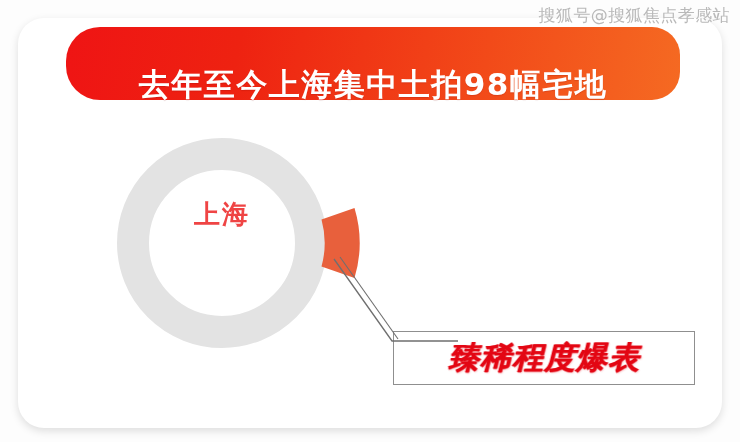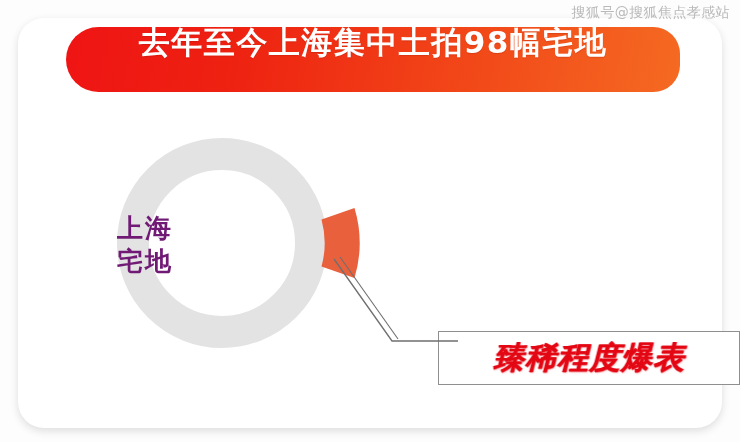--- a/index.html
+++ b/index.html
@@ -33,42 +33,42 @@
     background: #ffffff;
     border-radius: 26px;
     box-shadow: 0 3px 9px rgba(0,0,0,0.13);
   }
 
   
   .watermark {
     position: absolute;
     right: 10px;
     top: 4px;
-    font-size: 14px;
+    font-size: 17px;
     color: #b9b9b9;
     letter-spacing: 0.4px;
     white-space: nowrap;
     z-index: 40;
     font-family: "DejaVu Sans", "Liberation Sans", sans-serif;
   }
 
   
   .banner {
     position: absolute;
     left: 66px;
     top: 27px;
     width: 614px;
-    height: 65px;
+    height: 73px;
     background: linear-gradient(100deg, #ef1414 0%, #ee2211 28%, #f24a19 68%, #f56a22 100%);
     border-top-left-radius: 34px;
     border-bottom-left-radius: 34px;
     border-top-right-radius: 28px;
     border-bottom-right-radius: 28px;
     display: flex;
-    align-items: flex-start;
+    align-items: flex-end;
     justify-content: center;
   }
   .banner-text {
     color: #ffffff;
     font-size: 31px;
     font-weight: bold;
     letter-spacing: 1.5px;
     line-height: 1;
     white-space: nowrap;
     text-shadow: 0 1px 1px rgba(120,0,0,0.18);
@@ -80,25 +80,26 @@
     left: 105px;
     top: 126px;
     width: 300px;
     height: 250px;
   }
   .donut-svg { display: block; }
 
   .donut-center-label {
     position: absolute;
     left: 117px;
-    top: 212px;
+    top: 198px;
     width: 210px;
+    text-align: center;
     font-size: 26px;
     font-weight: bold;
-    color: #701a75;
+    color: #ef4444;
     line-height: 1.28;
     letter-spacing: 2px;
   }
   .donut-center-label > div { white-space: nowrap; }
 
   
   .right-text {
     position: absolute;
     left: 404px;
     top: 174px;
@@ -132,21 +133,20 @@
     left: 393px;
     top: 331px;
     width: 302px;
     height: 54px;
     border: 1px solid #8f8f8f;
     background: #ffffff;
     display: flex;
     align-items: center;
     justify-content: center;
     box-sizing: border-box;
-    margin-left: 45px;
   }
   .callout-text {
     color: #e30613;
     font-size: 31px;
     font-weight: bold;
     font-style: italic;
     letter-spacing: 1px;
     white-space: nowrap;
     text-shadow:
        1px 0 0 rgba(227,6,19,0.55),
@@ -174,21 +174,20 @@
       <circle cx="117" cy="117" r="89" fill="none" stroke="#e3e3e3" stroke-width="32"></circle>
 
       <g transform="translate(14,0)">
         <path d="M 202.5 93.5 A 89 89 0 0 1 202.5 140.5 L 235.5 152 A 122 122 0 0 0 235.5 82 Z" fill="#e8603c"></path>
       </g>
     </svg>
   </div>
 
   <div class="donut-center-label">
     <div>上海</div>
-    <div>宅地</div>
   </div>
 
   <svg class="leader" width="130" height="95" viewBox="0 0 130 95">
     <polyline points="4,4 62,86 128,86" fill="none" stroke="#6f6f6f" stroke-width="1.3"></polyline>
     <polyline points="10,2 68,84" fill="none" stroke="#6f6f6f" stroke-width="1.1"></polyline>
   </svg>
 
   <div class="right-text">
   </div>
 

